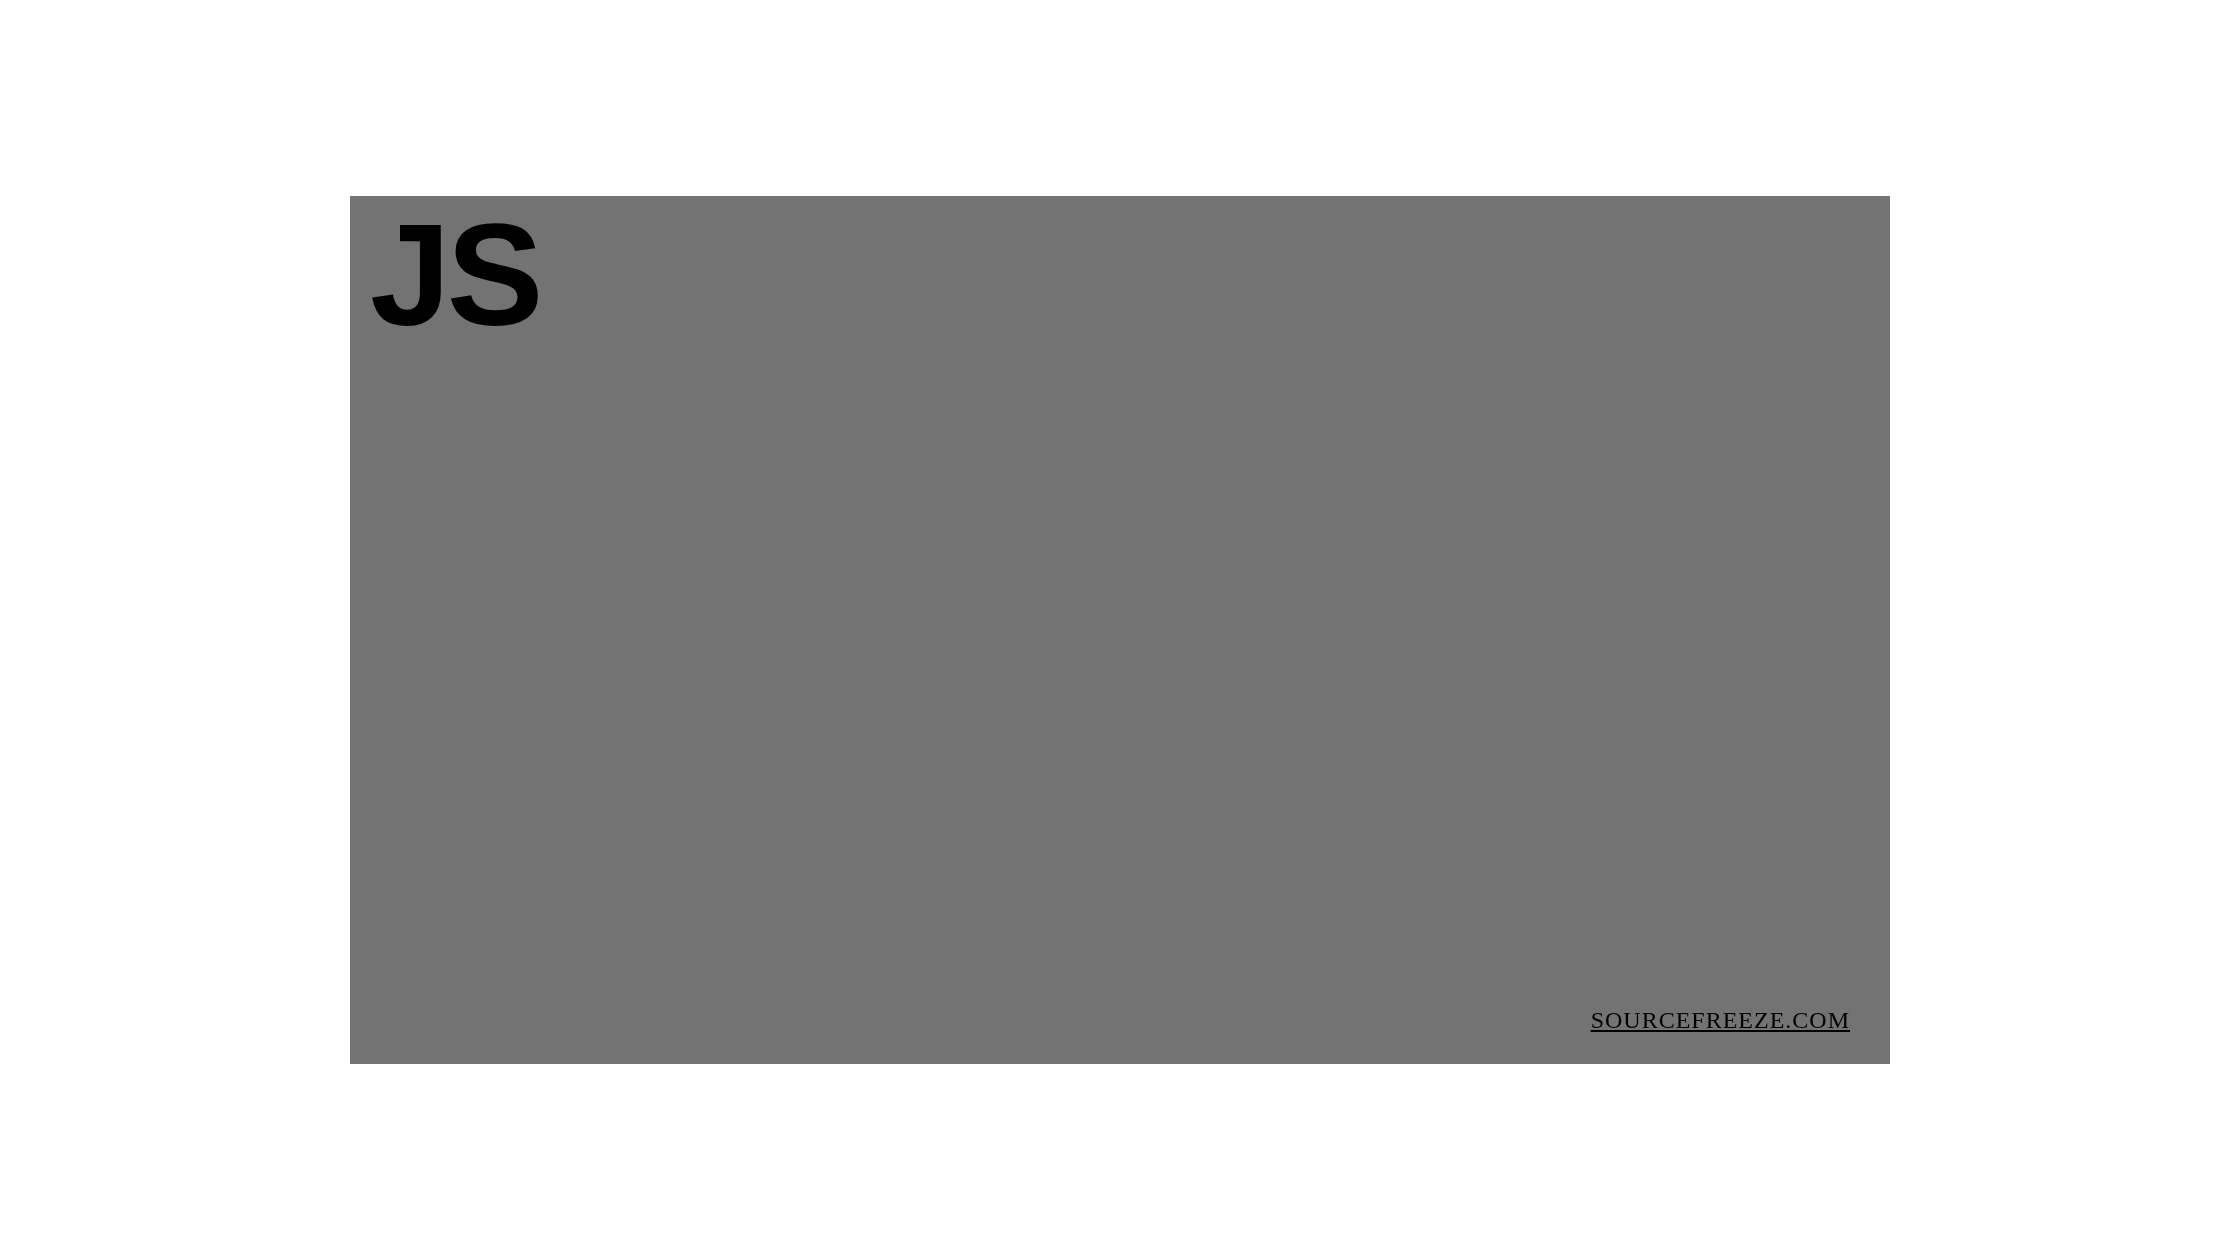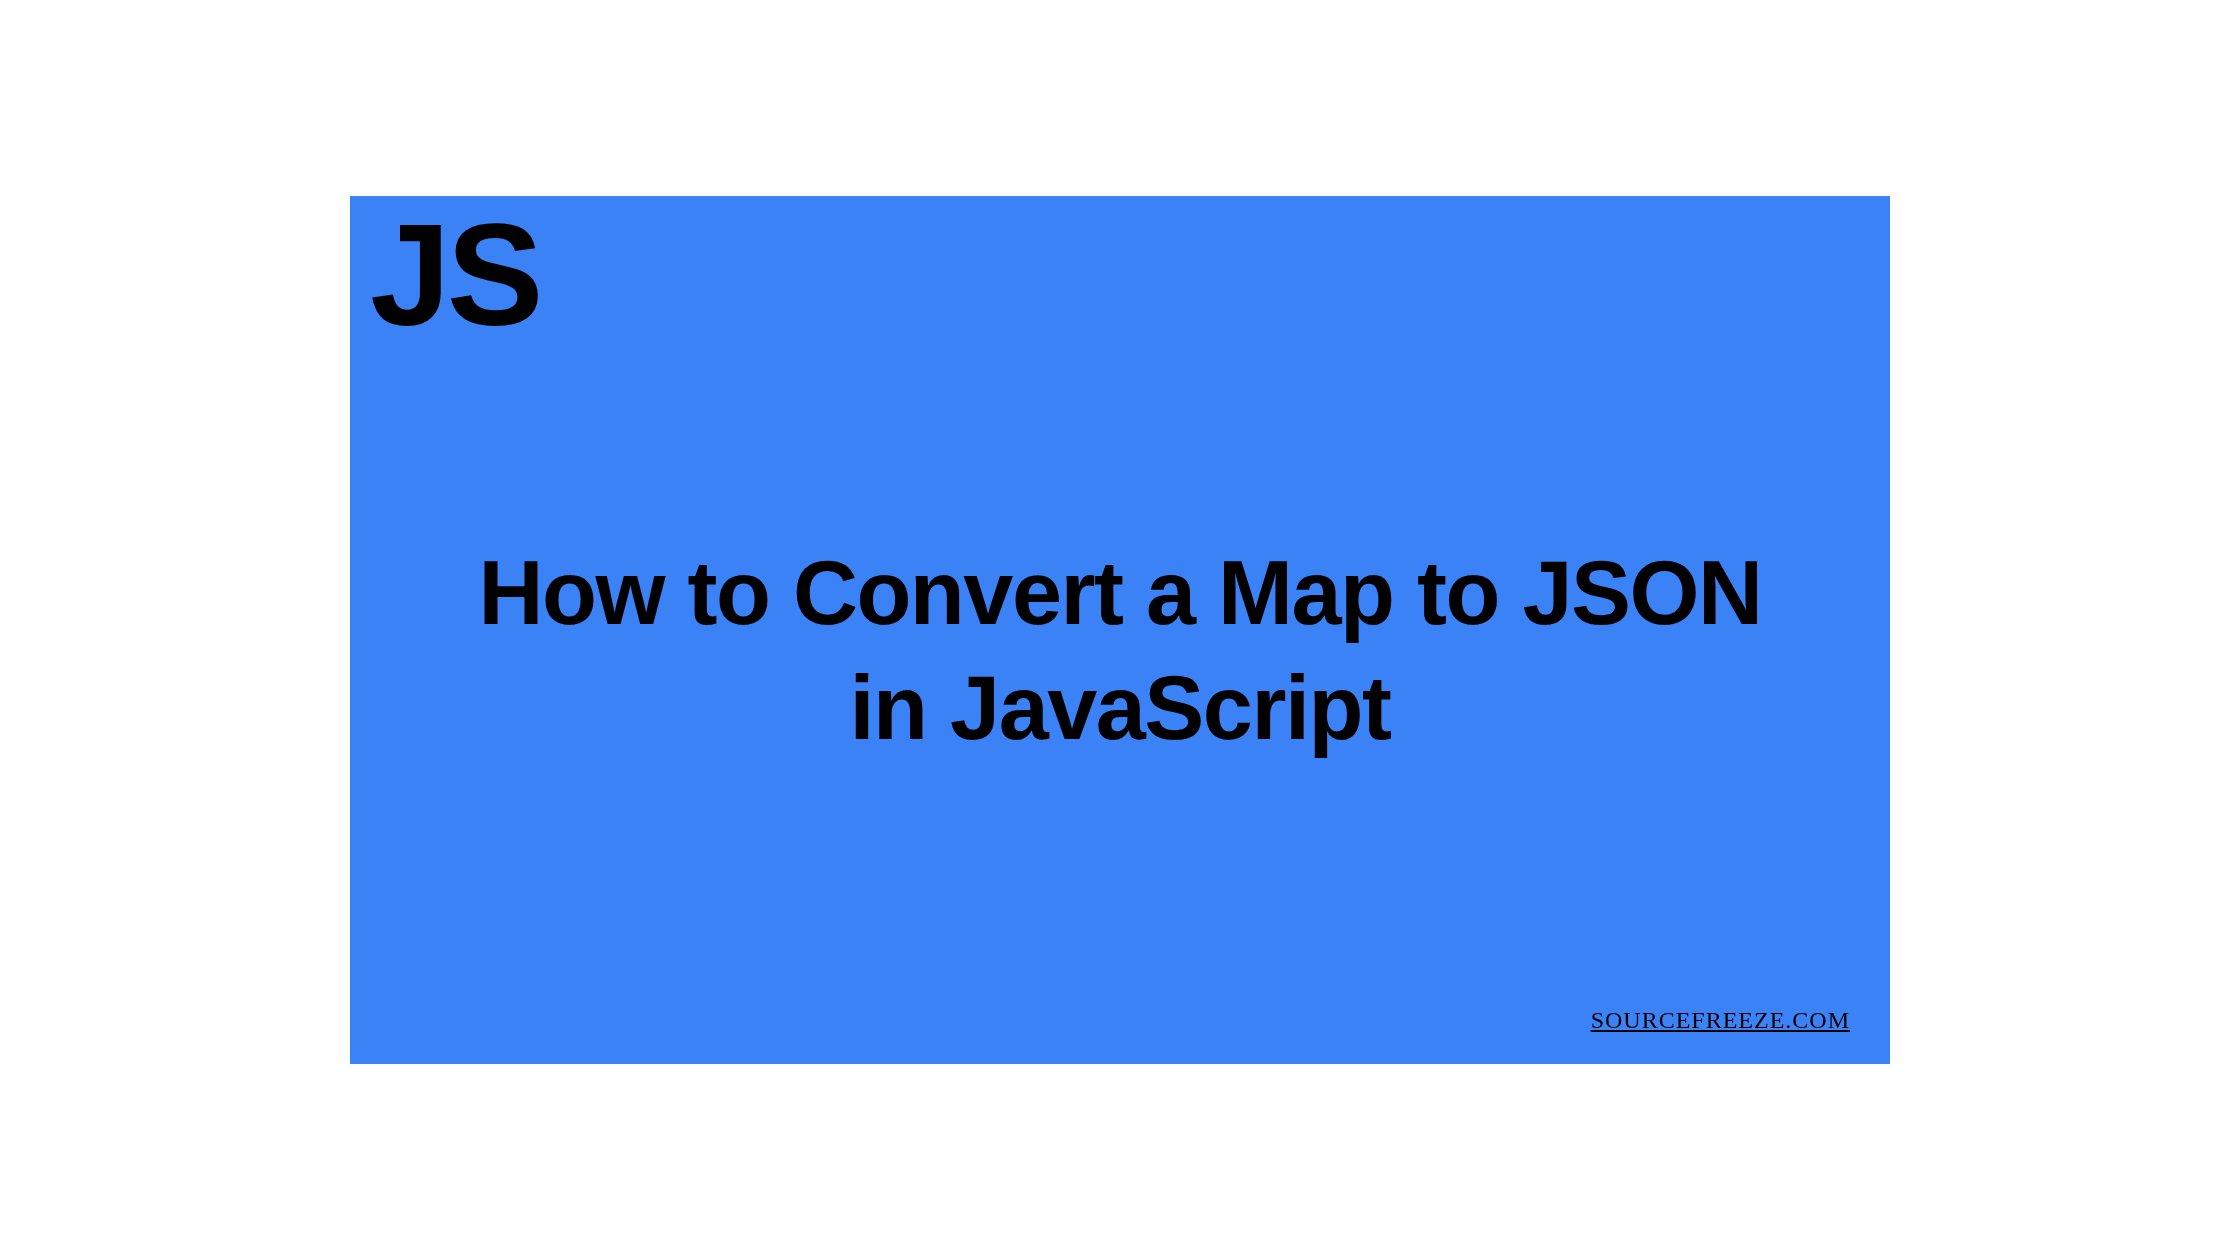--- a/index.html
+++ b/index.html
@@ -14,21 +14,21 @@
       background: #ffffff;
       display: flex;
       justify-content: center;
       align-items: center;
       font-family: 'Arial', 'Helvetica', sans-serif;
     }
     
     .card {
       width: 1540px;
       height: 868px;
-      background: #3b82f6;
+      background: #737373;
       position: relative;
     }
     
     .js-logo {
       position: absolute;
       top: -4px;
       left: 20px;
       font-weight: 900;
       font-size: 145px;
       color: #000;
@@ -61,15 +61,14 @@
       font-family: Georgia, 'Times New Roman', serif;
       letter-spacing: 1px;
       font-weight: 400;
     }
   </style>
 </head>
 <body>
 
 <div class="card">
   <div class="js-logo">JS</div>
-  <div class="title">How to Convert a Map to JSON in JavaScript</div>
   <a class="source-link">SOURCEFREEZE.COM</a>
 </div>
 
 </body></html>

